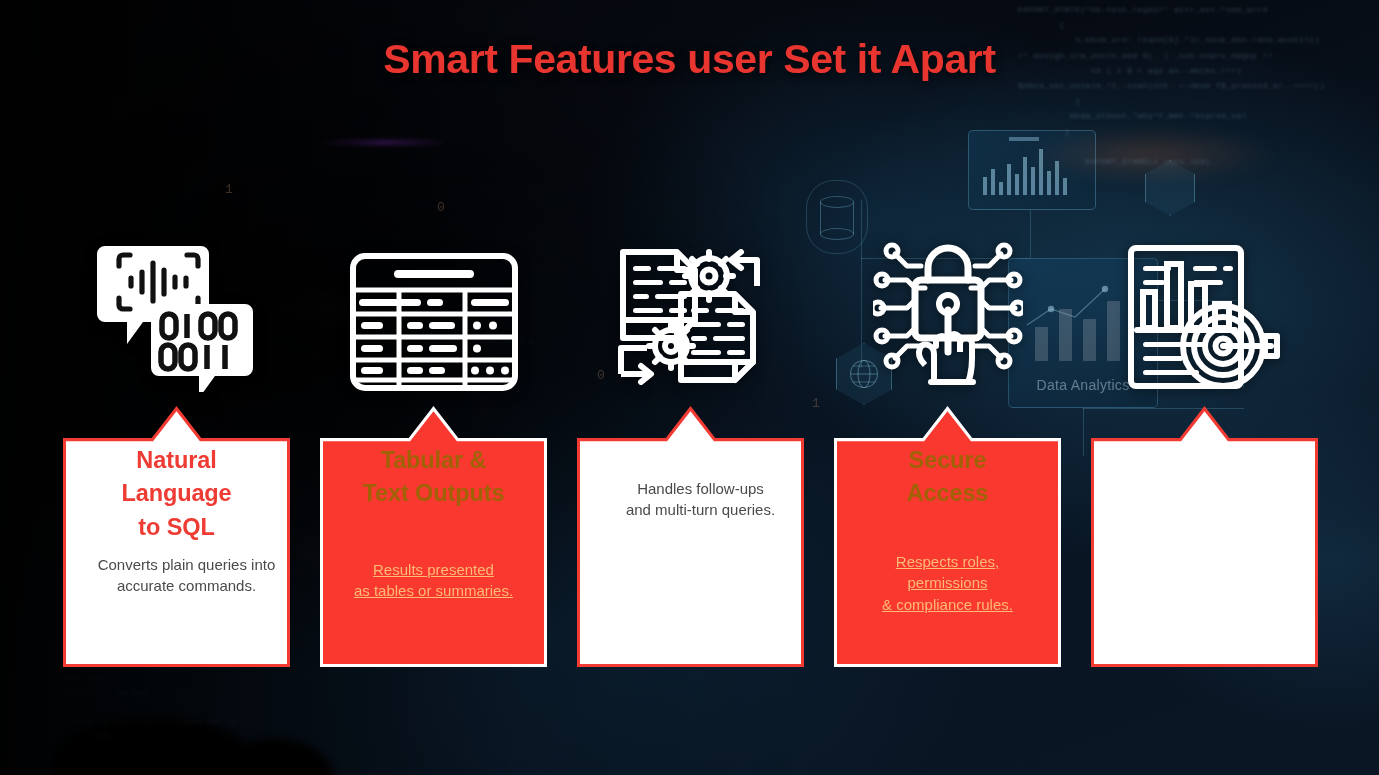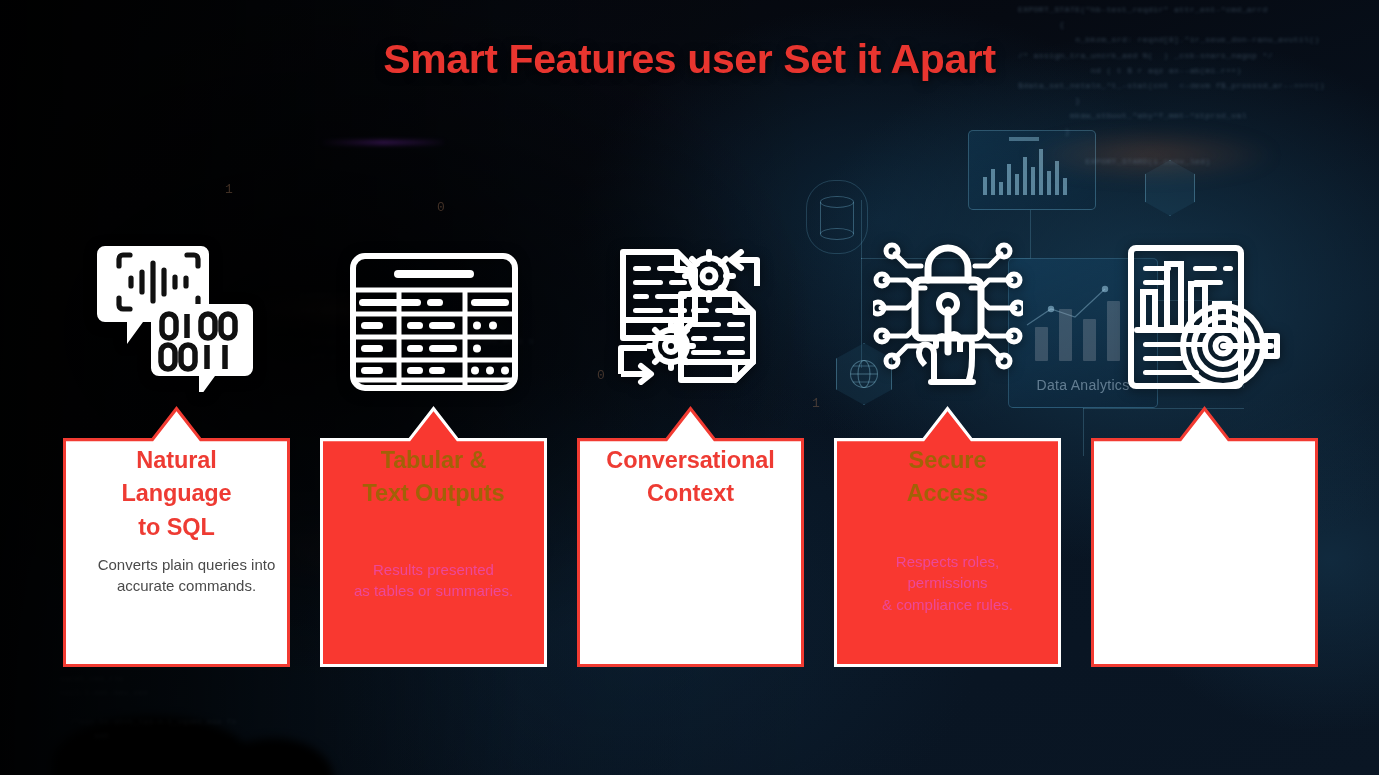--- a/index.html
+++ b/index.html
@@ -158,21 +158,21 @@
     font-size:23.5px; font-weight:bold; line-height:1.42; letter-spacing:-.1px;
     margin-top:4px;
   }
   .card-desc {
     font-size:15px; line-height:1.42; margin-top:auto; margin-bottom:auto;
     padding:0 2px;
   }
   .card.light .card-title { color:#EE3B33; }
   .card.light .card-desc  { color:#4A4A4A;margin-left:20px; }
   .card.solid .card-title { color:#a16207; }
-  .card.solid .card-desc  { color:#ec4899; }
+  .card.solid .card-desc  { color:#fdba74;text-decoration:underline; }
   .card.d3 .card-desc { margin-top:38px; margin-bottom:auto; }
   .card.d4 .card-desc { margin-bottom:auto; }
   .card.d5 .card-desc { margin-top:38px; margin-bottom:auto; }
   .card.d2 .card-desc { margin-top:48px; margin-bottom:auto; }
   .card.d1 .card-desc { margin-top:10px; margin-bottom:auto; }
 </style>
 </head>
 <body>
 
 <div id="bg">
@@ -509,21 +509,21 @@
       <div class="card-inner"></div>
       <div class="card-body">
         <div class="card-title">Tabular &amp;<br>Text Outputs</div>
         <div class="card-desc">Results presented<br>as tables or summaries.</div>
       </div>
     </div>
     <div class="card light d3">
       <div class="card-shape card-shape-outer"></div>
       <div class="card-inner"></div>
       <div class="card-body">
-        <div class="card-title">Conversational<br>Context</div>
+        <div class="card-desc">Handles follow-ups<br>and multi-turn queries.</div>
       </div>
     </div>
     <div class="card solid d4">
       <div class="card-shape card-shape-outer white-edge"></div>
       <div class="card-inner"></div>
       <div class="card-body">
         <div class="card-title">Secure<br>Access</div>
         <div class="card-desc">Respects roles,<br>permissions<br>&amp; compliance rules.</div>
       </div>
     </div>

